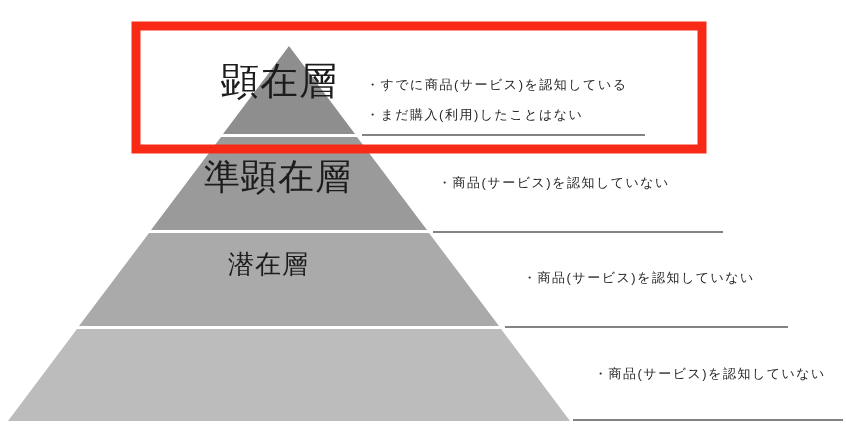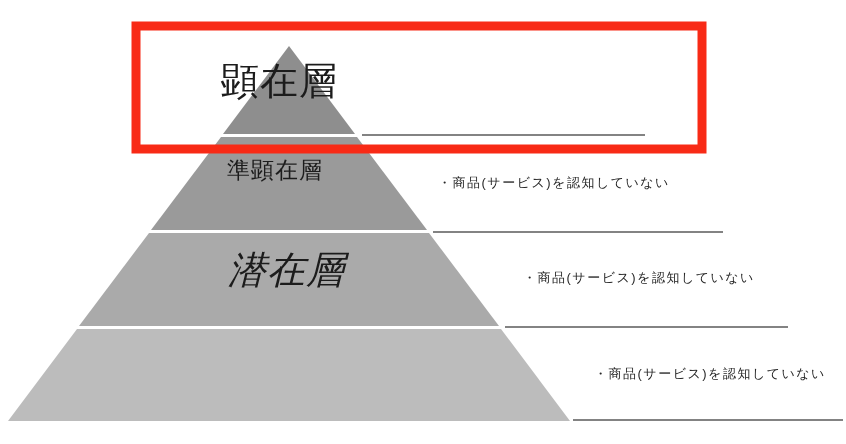--- a/index.html
+++ b/index.html
@@ -12,22 +12,22 @@
   svg.layer-art{position:absolute;left:0;top:0;width:846px;height:444px;}
   .tier-title{
     position:absolute;
     color:#1c1c1c;
     font-weight:400;
     line-height:1.05;
     letter-spacing:1px;
     white-space:nowrap;
   }
   .t1{left:221px;top:46px;font-size:38px;}
-  .t2{left:204px;top:142px;font-size:23px;margin-left:23px;}
-  .t3{left:228px;top:235px;font-size:38px;font-style:italic;}
+  .t2{left:204px;top:142px;font-size:36px;}
+  .t3{left:228px;top:235px;font-size:26px;}
   .t4{left:213px;top:334px;font-size:38px;}
   .bullets{
     position:absolute;
     display:flex;flex-direction:column;gap:14px;
     color:#262626;font-size:13px;line-height:16px;
     letter-spacing:1.5px;white-space:nowrap;
   }
   .g1{left:366px;top:61px;}
   .g2{left:438px;top:159px;}
   .g3{left:523px;top:254px;}
@@ -50,20 +50,24 @@
     <line x1="505" y1="311" x2="788" y2="311" stroke-width="1.5" stroke="#5a5a5a"></line>
     <line x1="573" y1="404" x2="843" y2="404" stroke-width="1.5" stroke="#5a5a5a"></line>
 
     <rect x="136" y="10" width="566" height="123" fill="none" stroke-width="9" stroke="#f82a16"></rect>
   </svg>
 
   <div class="tier-title t1">顕在層</div>
   <div class="tier-title t2">準顕在層</div>
   <div class="tier-title t3">潜在層</div>
 
+  <div class="bullets g1">
+    <div>・すでに商品(サービス)を認知している</div>
+    <div>・まだ購入(利用)したことはない</div>
+  </div>
   <div class="bullets g2">
     <div>・商品(サービス)を認知していない</div>
   </div>
   <div class="bullets g3">
     <div>・商品(サービス)を認知していない</div>
   </div>
   <div class="bullets g4">
     <div>・商品(サービス)を認知していない</div>
   </div>
 

